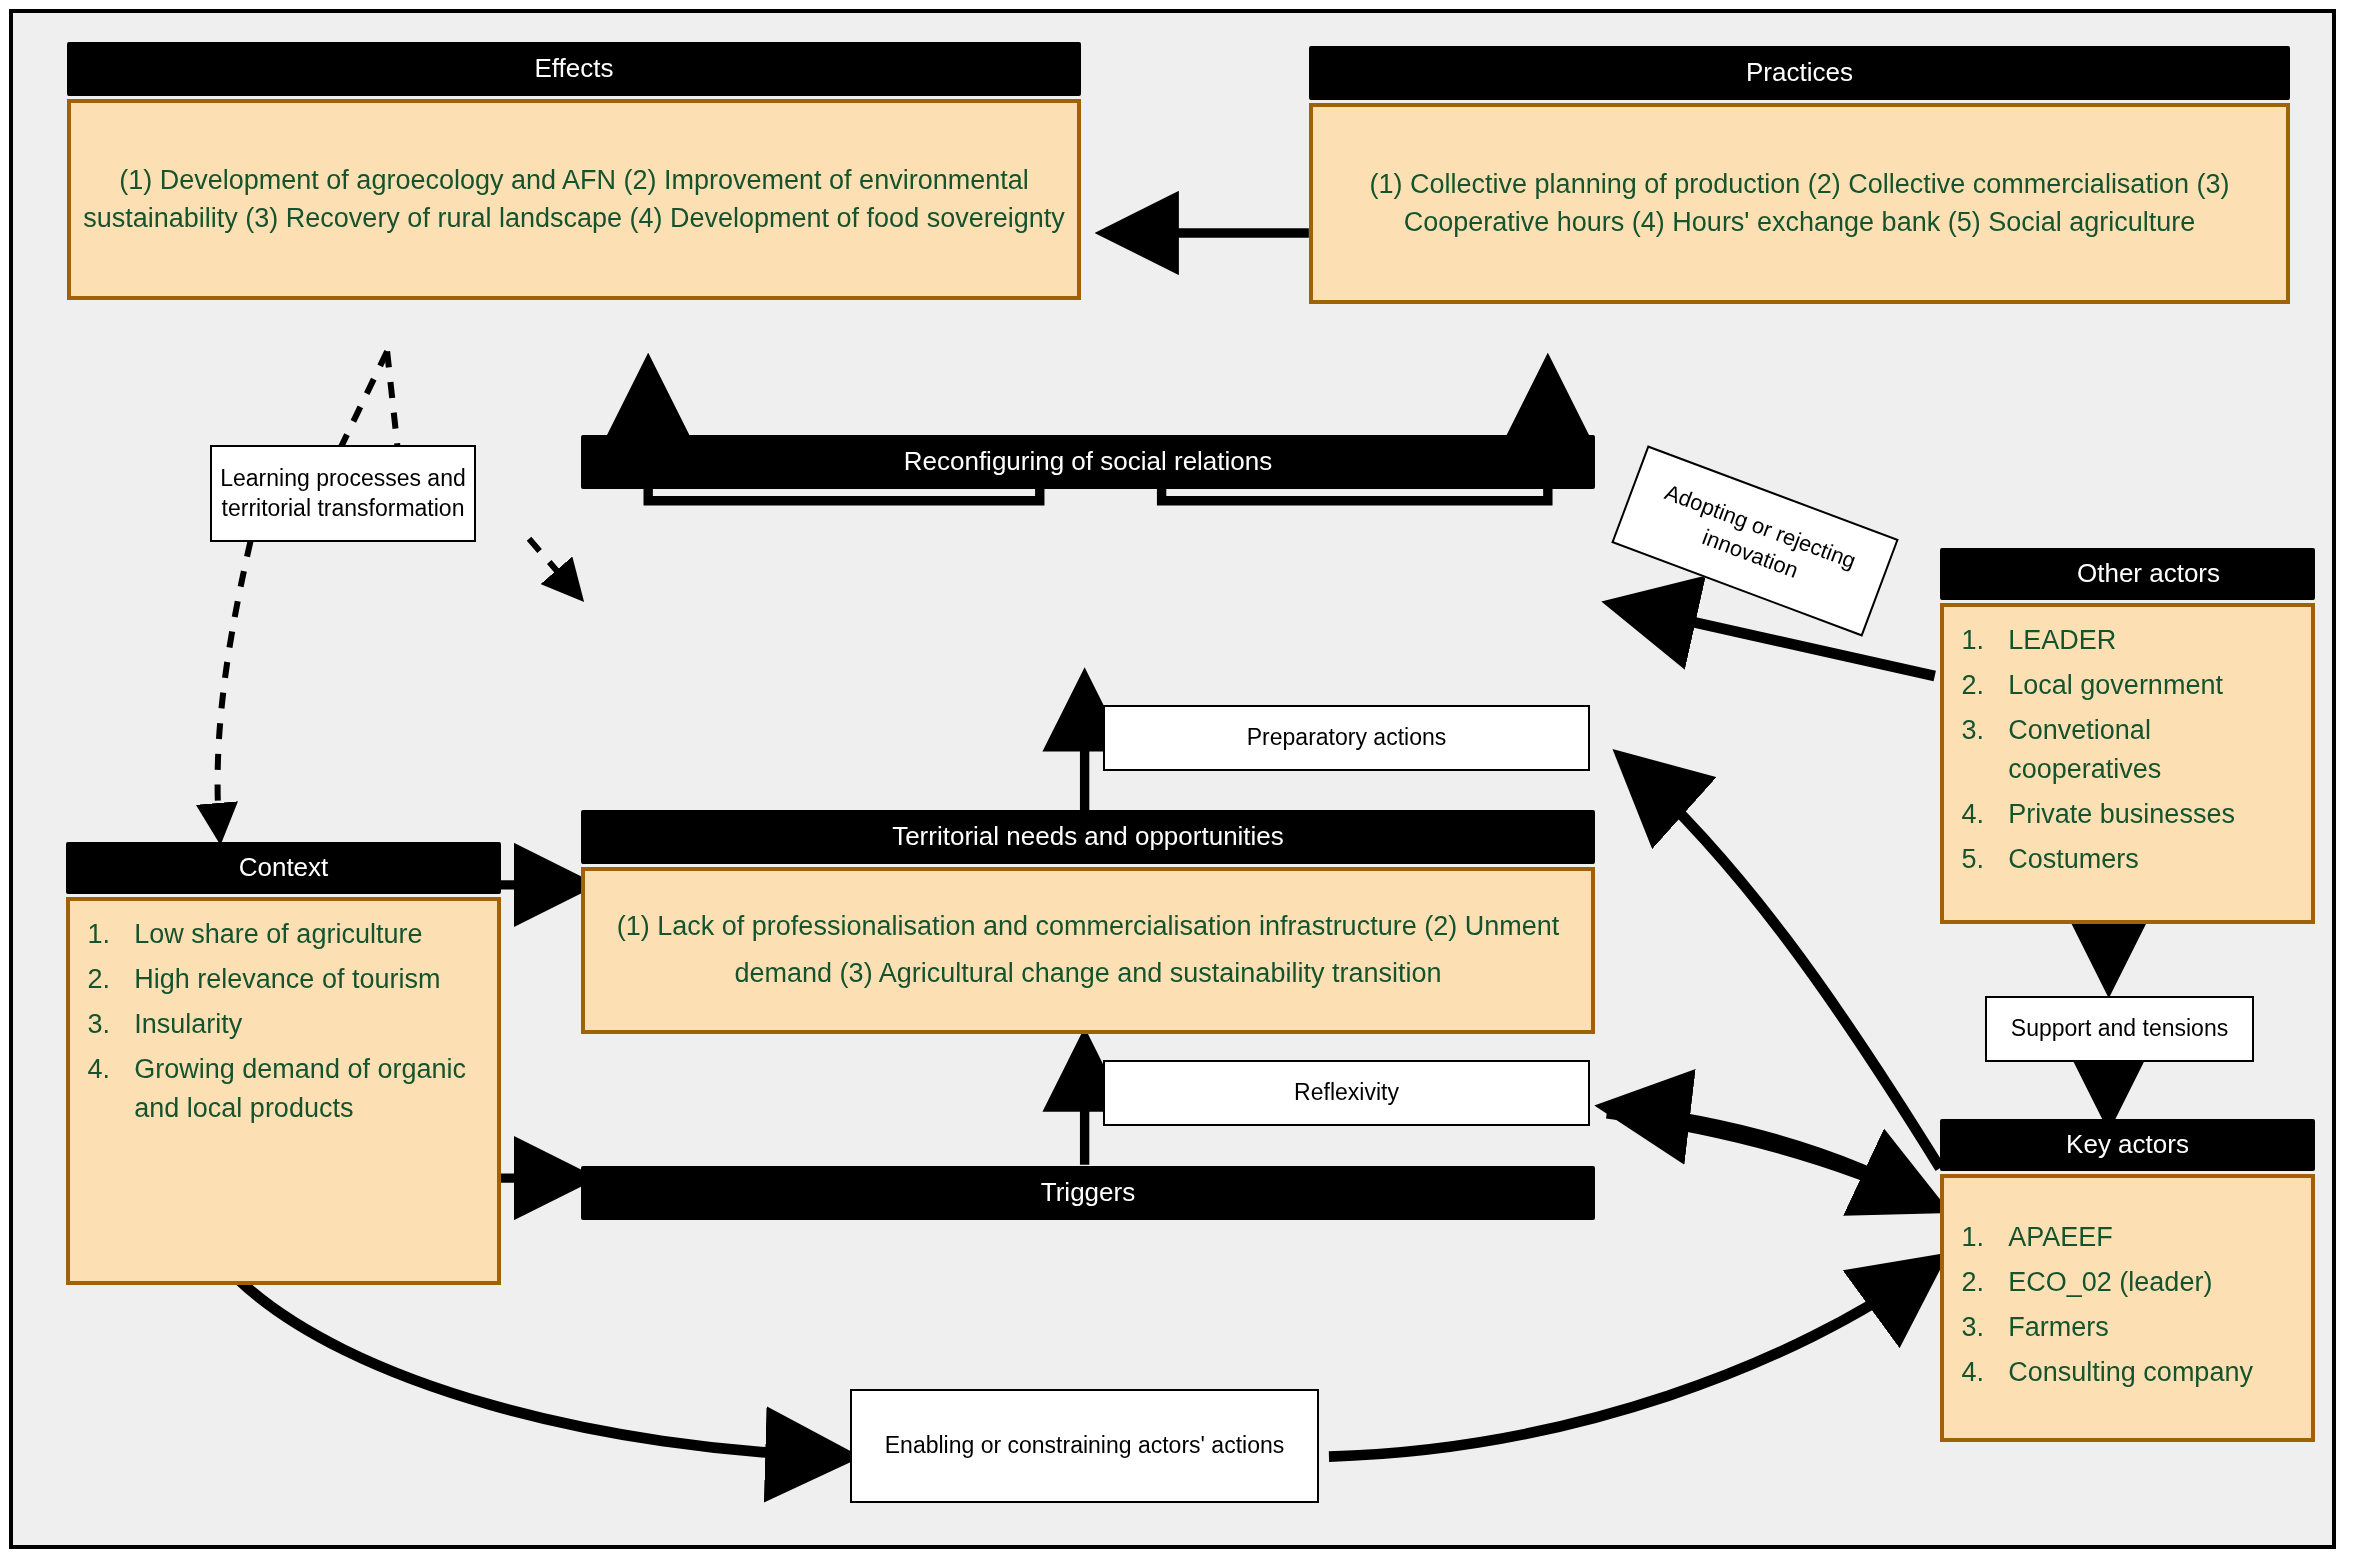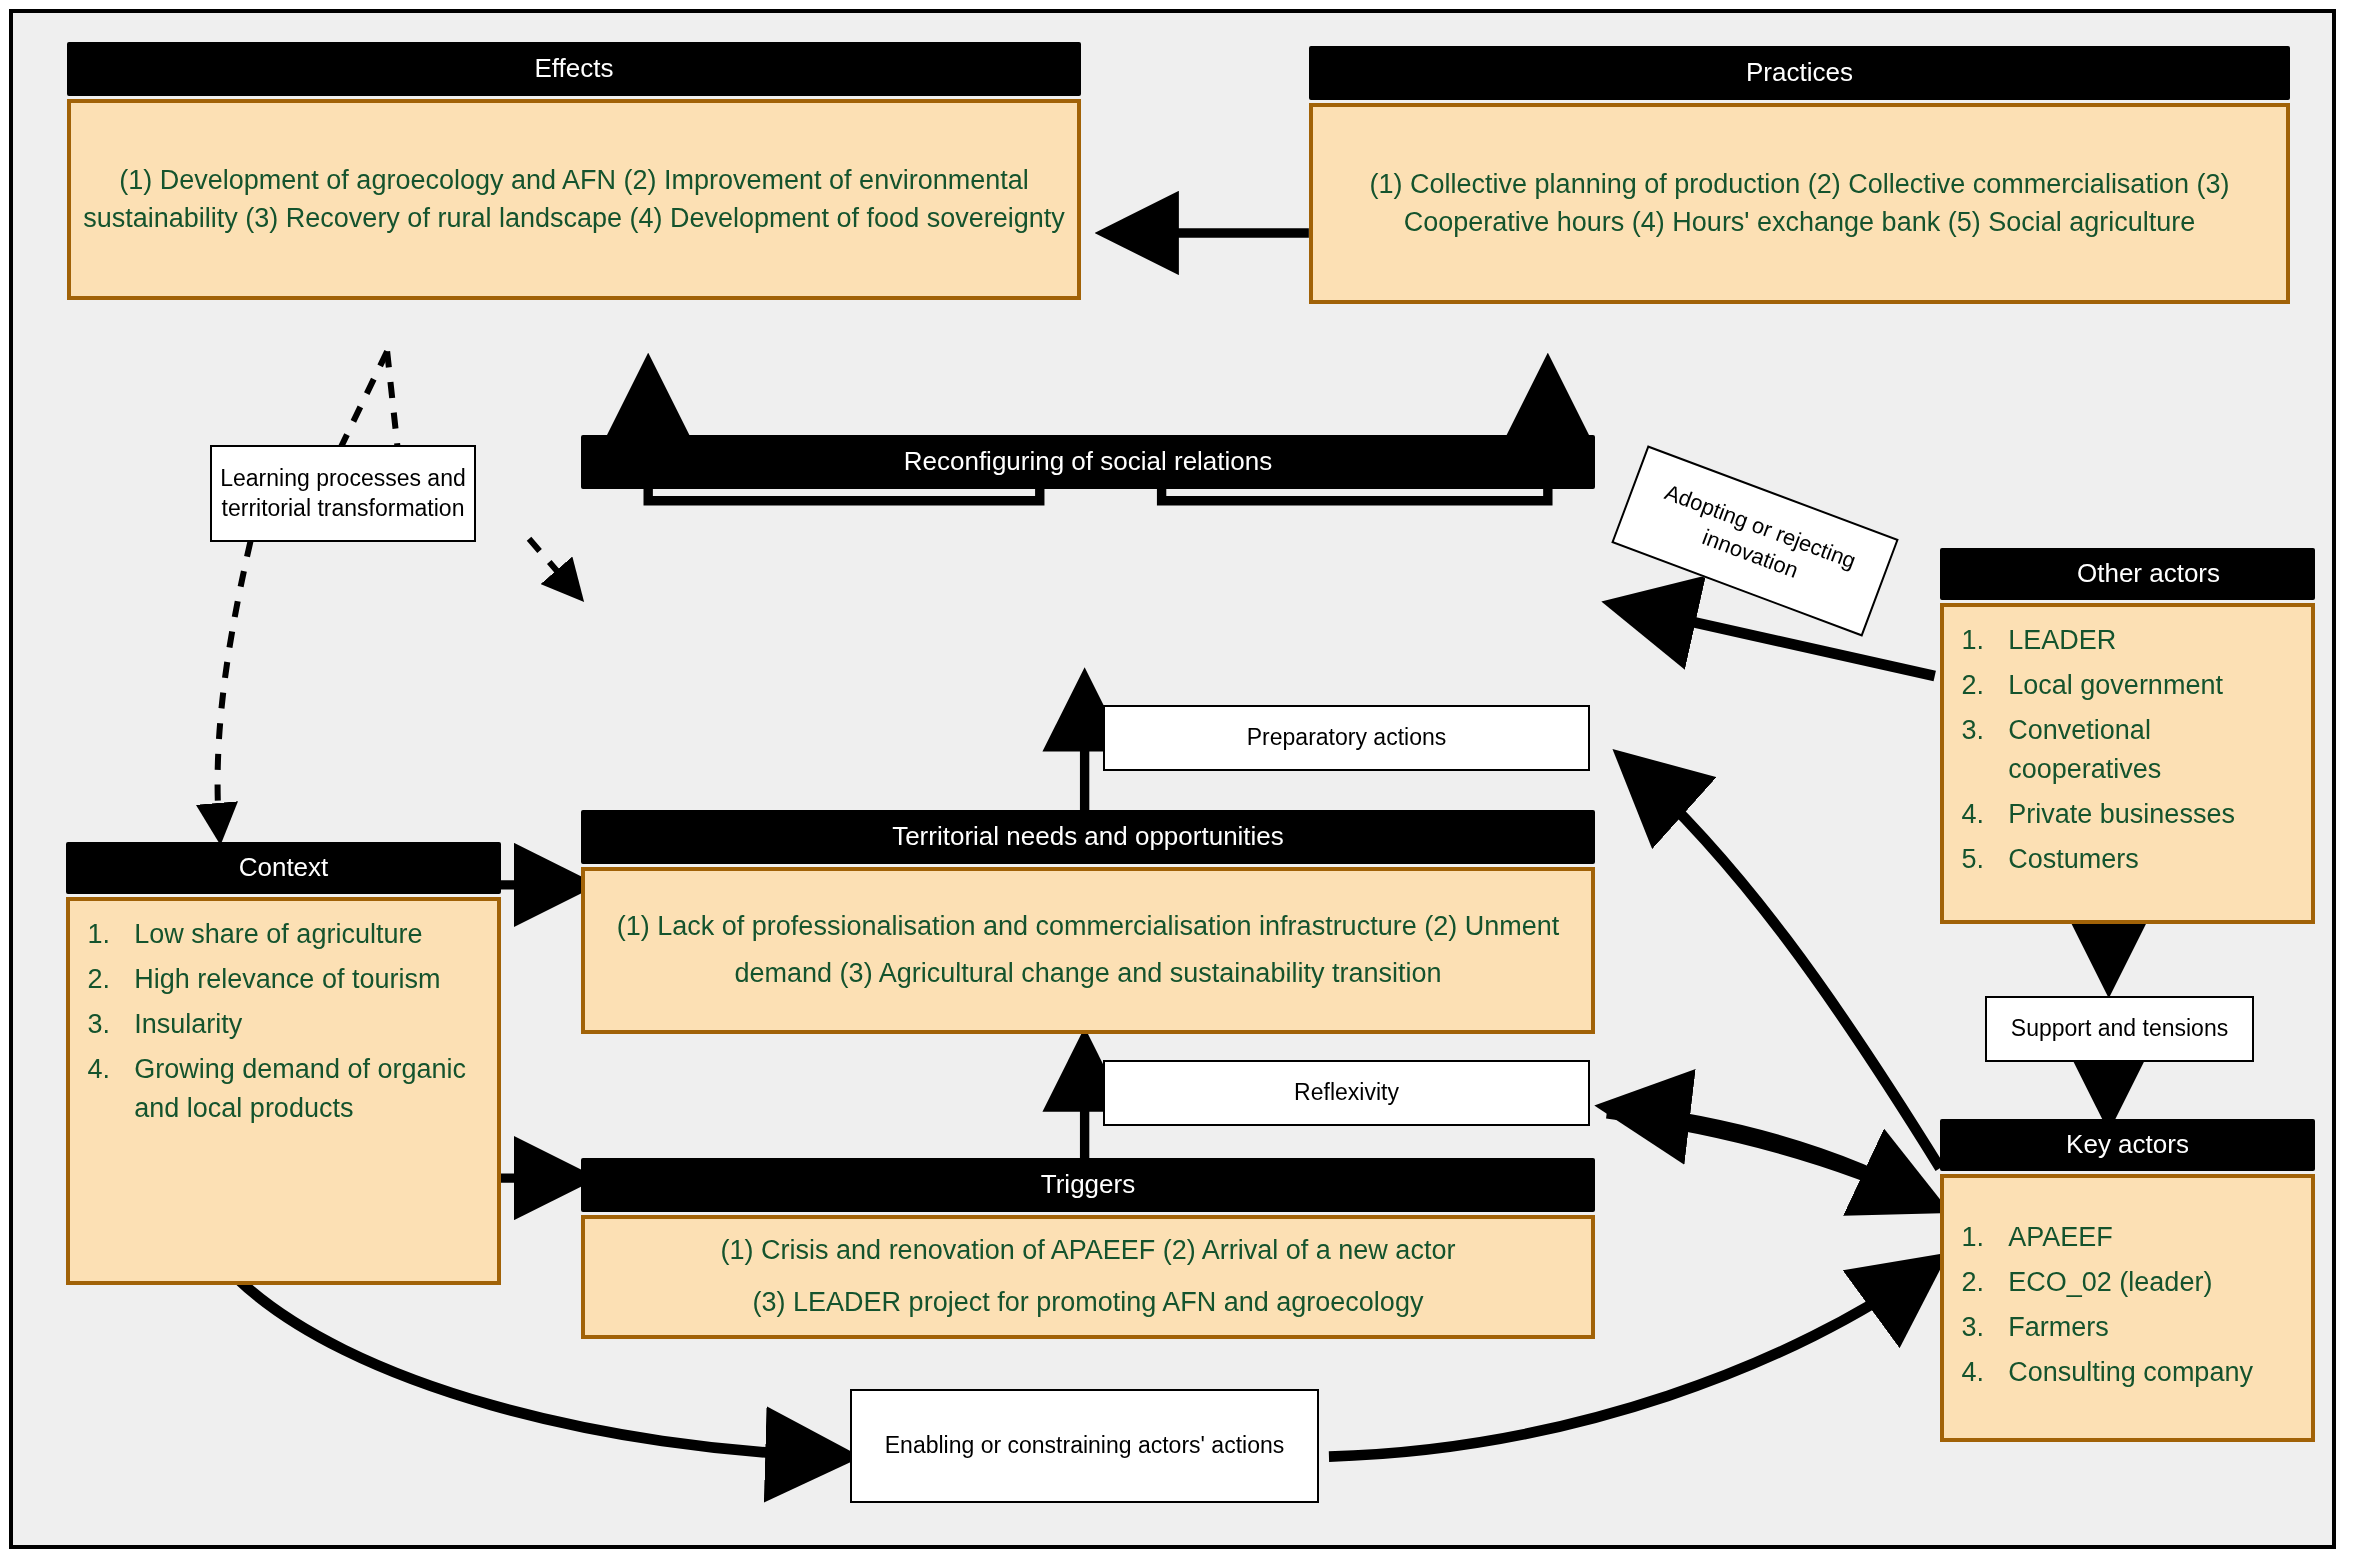--- a/index.html
+++ b/index.html
@@ -189,25 +189,21 @@
   <div class="card" style="left:581px; top:435px; width:1014px;">
     <div class="hdr" style="height:54px;">Reconfiguring of social relations</div>
   </div>
 
   <div class="card" style="left:581px; top:810px; width:1014px;">
     <div class="hdr" style="height:54px;">Territorial needs and opportunities</div>
     <div class="bod" style="height:167px; line-height:1.75;">(1) Lack of professionalisation and commercialisation infrastructure (2) Unment demand (3) Agricultural change and sustainability transition</div>
   </div>
 
   <div class="card" style="left:581px; top:1158px; width:1014px;">
-    <div class="hdr" style="height:54px;">Triggers</div>
-    <div class="bod" style="height:124px; flex-direction:column; line-height:1.9;">
-      <div>(1) Crisis and renovation of APAEEF (2) Arrival of a new actor</div>
-      <div>(3) LEADER project for promoting AFN and agroecology</div>
-    </div>
+    <div class="hdr" style="height:54px;margin-top:8px;">Triggers</div>
   </div>
 
   <div class="card" style="left:66px; top:842px; width:435px;">
     <div class="hdr" style="height:52px;">Context</div>
     <div class="bod list" style="height:388px;">
       <ul class="olist">
         <li>
             <span class="num">1.</span>
             <span class="txt">Low share of agriculture</span>
           </li>

